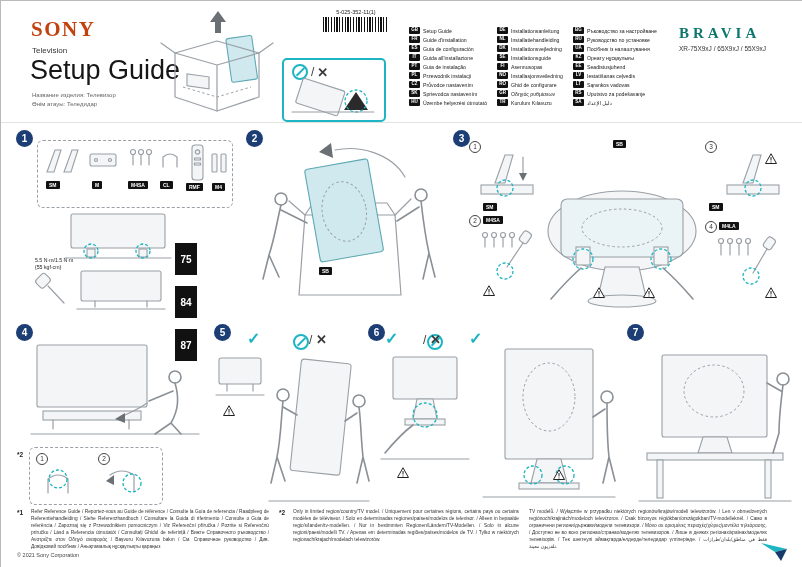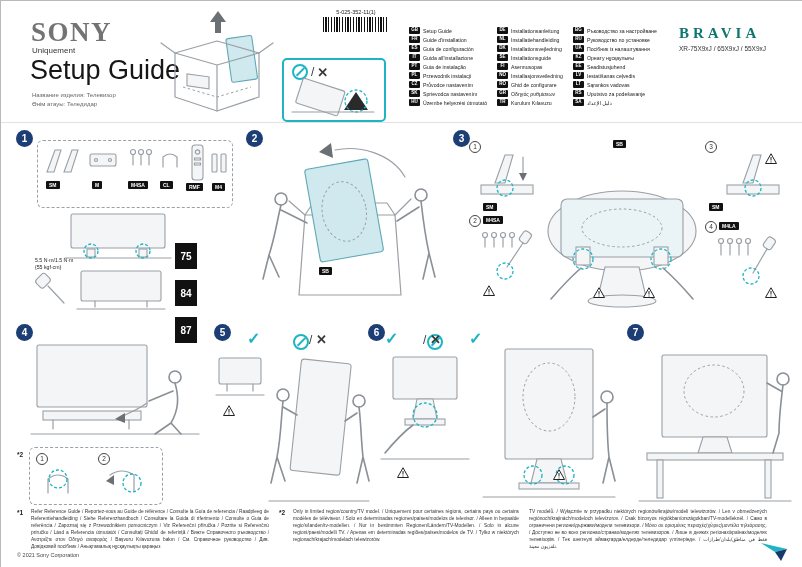--- a/index.html
+++ b/index.html
@@ -1,39 +1,39 @@
 <!DOCTYPE html>
 <html><head>
 <meta charset="utf-8">
 <style>
   html,body{margin:0;padding:0;background:#e8e8e8;}
   .page{position:relative;width:802px;height:567px;background:#ffffff;border:1px solid #b9b9b9;
         font-family:"Liberation Sans",sans-serif;color:#222;overflow:hidden;margin:0 auto;}
   .s{position:absolute;}
   svg{display:block;overflow:visible;}
   
-  .sony{font-family:"Liberation Serif",serif;font-weight:bold;font-size:27px;letter-spacing:1.5px;color:#737373;}
+  .sony{font-family:"Liberation Serif",serif;font-weight:bold;font-size:21px;letter-spacing:1.5px;color:#c2410c;}
   .tvline{font-size:8px;color:#333;}
   .title{font-size:27px;color:#161616;letter-spacing:0;}
   .subtitle{font-size:6px;color:#666;line-height:1.5;}
   .partnum{font-size:5.5px;color:#222;text-align:center;width:66px;}
   .barcode{width:66px;height:15px;background:repeating-linear-gradient(90deg,#111 0 1px,#fff 1px 2px,#111 2px 4px,#fff 4px 5px,#111 5px 6px,#fff 6px 8px,#111 8px 9px,#fff 9px 11px);}
   .bravia{font-family:"Liberation Serif",serif;font-weight:bold;font-size:15px;letter-spacing:4px;color:#0f766e;}
   .models{font-size:6.5px;color:#333;margin-top:3px;}
   .cautionbox{width:100px;height:60px;border:2px solid #1db4c3;border-radius:5px;background:#fff;}
   
   .langcols{display:flex;gap:10px;}
   .langcol{display:flex;flex-direction:column;gap:1.6px;}
   .lang-row{display:flex;align-items:center;gap:3px;height:7.4px;}
   .lang-code{background:#111;color:#fff;font-size:4.5px;font-weight:bold;padding:1px 2px;line-height:1;min-width:7px;text-align:center;border-radius:1px;}
   .lang-label{font-size:5.2px;color:#222;white-space:nowrap;}
   
   .step-num{width:17px;height:17px;border-radius:50%;background:#1c3e74;color:#fff;font-size:10px;font-weight:bold;display:flex;align-items:center;justify-content:center;}
   .chip{background:#111;color:#fff;font-size:5px;font-weight:bold;padding:1.5px 3px;border-radius:1px;line-height:1;display:inline-block;}
-  .size-badge{width:22px;height:26px;background:#111;color:#fff;font-weight:bold;font-size:10px;display:flex;align-items:center;justify-content:center;margin-bottom:11px;}
+  .size-badge{width:22px;height:32px;background:#111;color:#fff;font-weight:bold;font-size:10px;display:flex;align-items:center;justify-content:center;margin-bottom:11px;}
   .dashedbox{border:1px dashed #9aa0a6;border-radius:6px;background:#fff;}
   .circled-num{width:10px;height:10px;border:1px solid #444;border-radius:50%;font-size:6.5px;display:inline-flex;align-items:center;justify-content:center;color:#333;background:#fff;line-height:1;}
   .check{color:#1db4c3;font-size:16px;font-weight:bold;line-height:1;}
   .cross{color:#3a3a3a;font-size:13px;font-weight:bold;line-height:1;}
   .slash{color:#3a3a3a;font-size:12px;line-height:1;}
   .prohibit{width:12px;height:12px;border:2px solid #1db4c3;border-radius:50%;position:relative;display:inline-block;}
   .prohibit::after{content:"";position:absolute;left:0.5px;top:4.6px;width:10.5px;height:1.8px;background:#1db4c3;transform:rotate(-45deg);}
   .marker{font-size:6.5px;font-weight:bold;color:#222;}
   
   .panel-line{stroke:#9aa0a6;fill:none;stroke-width:1.2;stroke-linecap:round;stroke-linejoin:round;}
@@ -49,21 +49,21 @@
   .copyright{font-size:5.5px;color:#444;}
   .torque{font-size:5.2px;color:#222;line-height:1.4;}
 </style>
 </head>
 <body>
 
 <div class="page">
 
   
   <div class="s sony" style="left:30px;top:16px">SONY</div>
-  <div class="s tvline" style="left:31px;top:45px">Uniquement</div>
+  <div class="s tvline" style="left:31px;top:45px">Television</div>
   <div class="s title" style="left:29px;top:54px">Setup Guide</div>
   <div class="s subtitle" style="left:31px;top:90px">
     <div>Название изделия: Телевизор</div>
     <div>Өнім атауы: Теледидар</div>
   </div>
 
   
   <svg class="s" style="left:152px;top:8px" width="126" height="108" viewBox="0 0 126 108">
     <polygon points="65,2 57,13 73,13" class="arrowfill"></polygon>
     <rect x="62" y="12" width="6" height="12" class="arrowfill"></rect>

